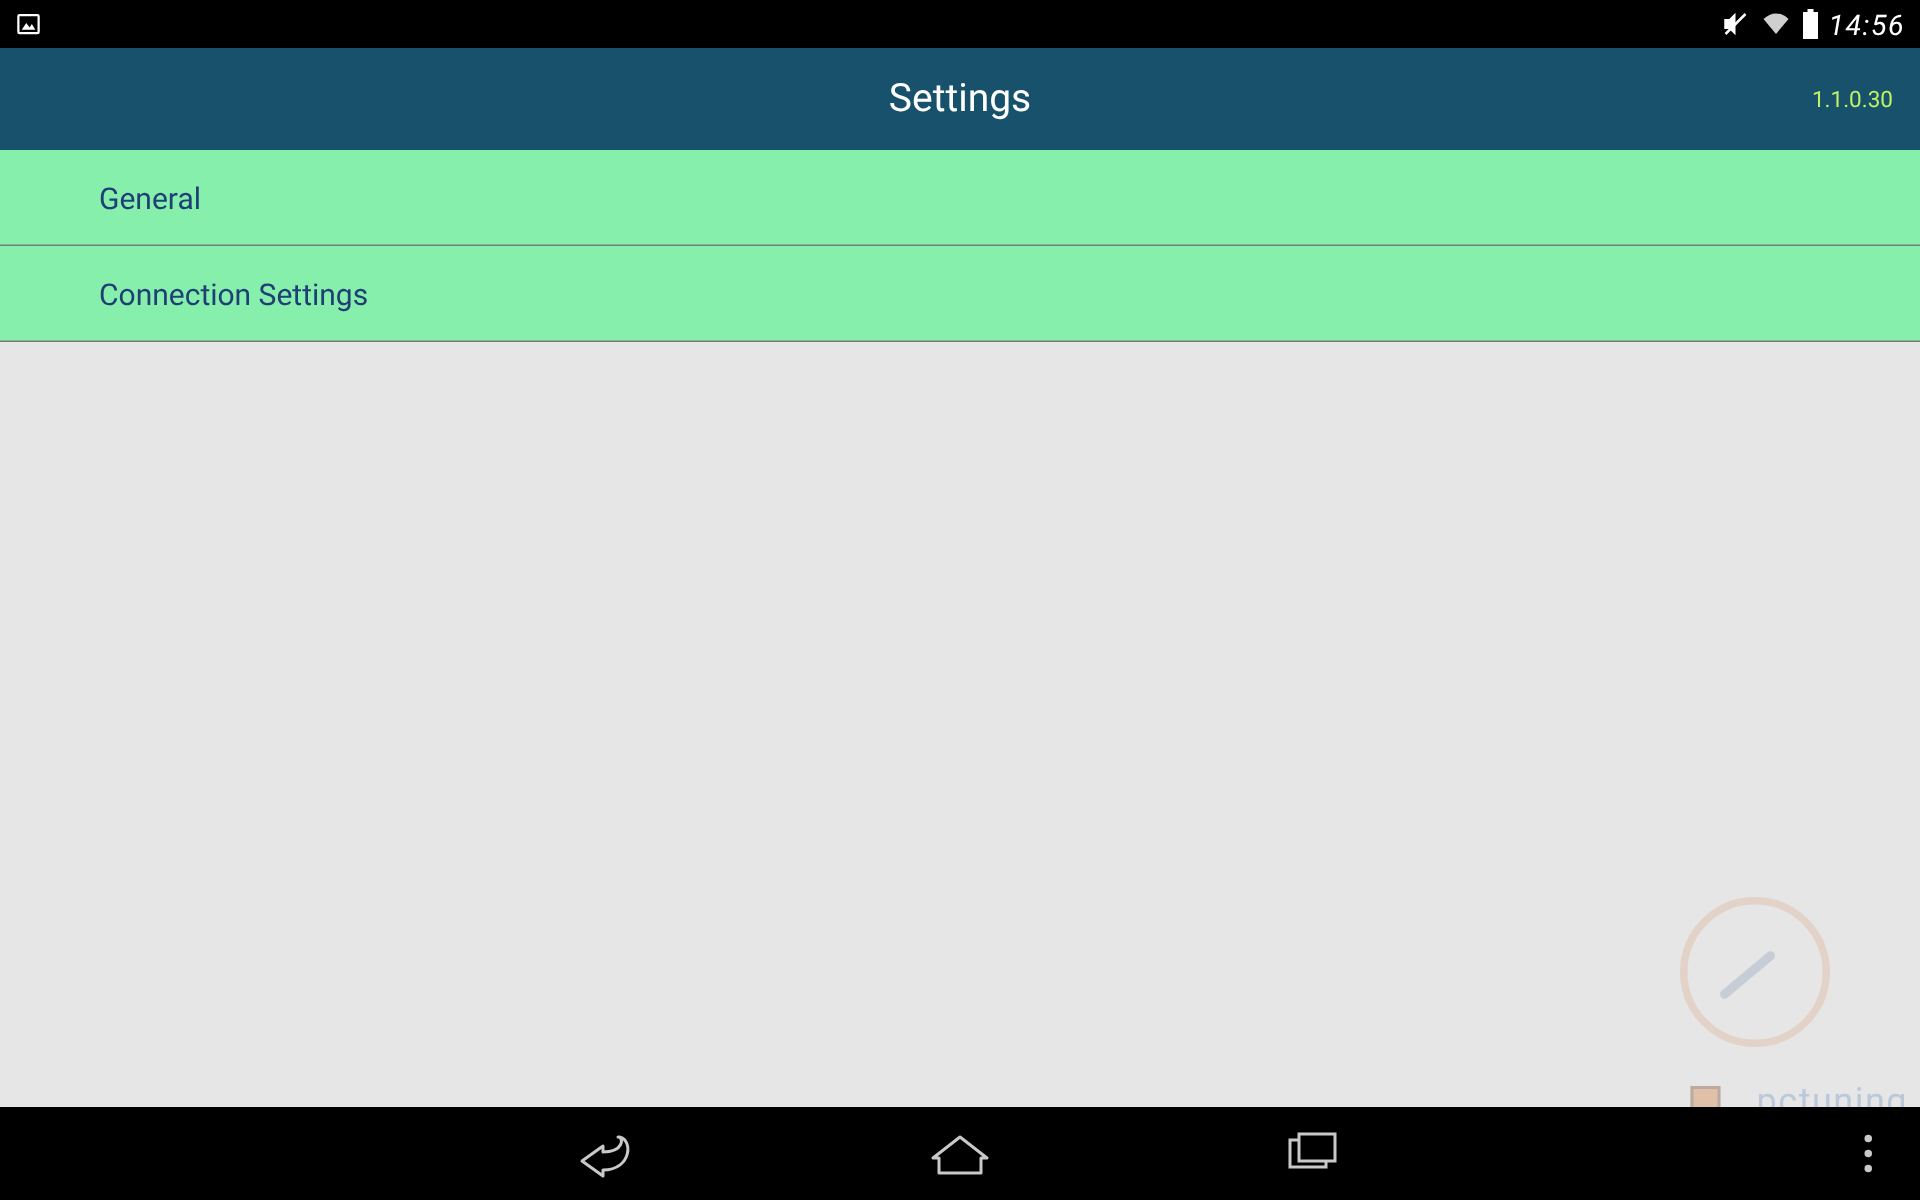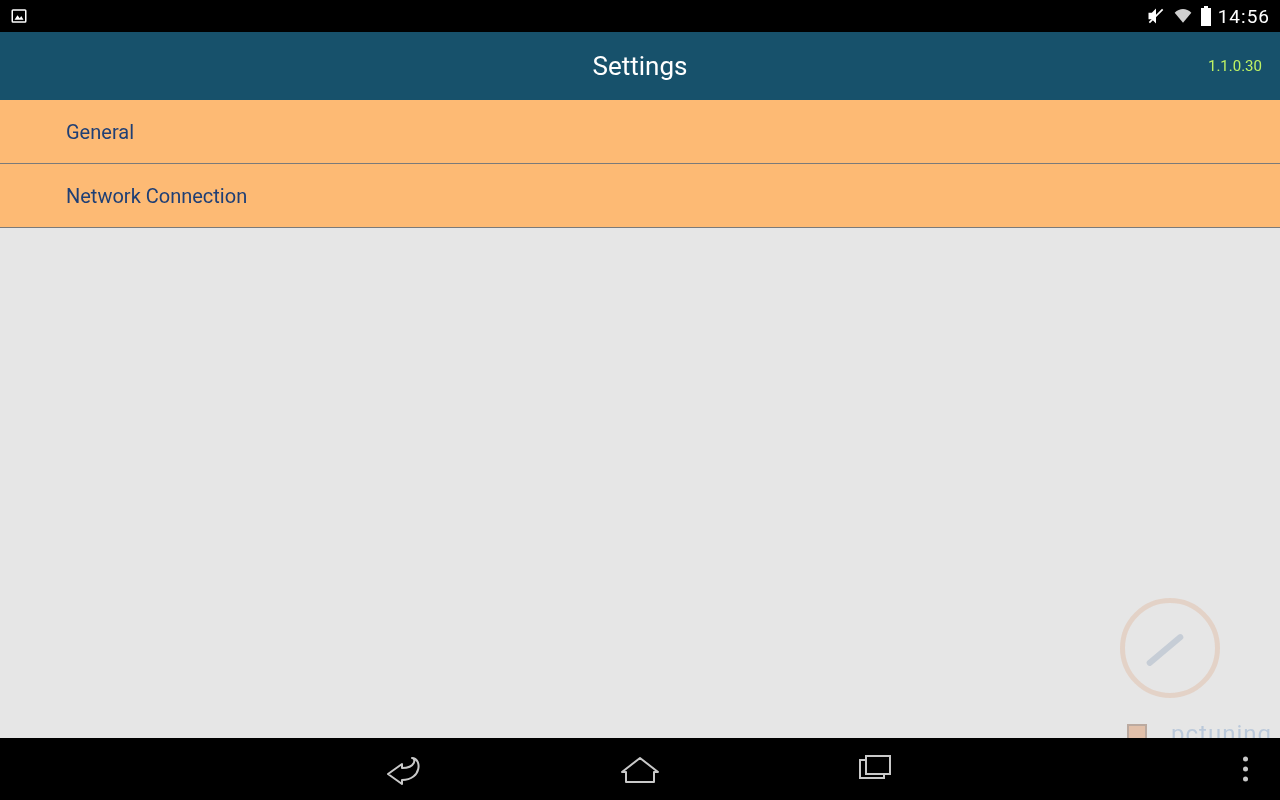--- a/index.html
+++ b/index.html
@@ -8,40 +8,41 @@
 
     
     .status-bar {
       height: 32px;
       background: #000;
       color: #fff;
       display: flex;
       align-items: center;
       justify-content: space-between;
       padding: 0 10px;
+      font-style: italic;
     }
     .status-left { display: flex; align-items: center; gap: 8px; }
     .status-right { display: flex; align-items: center; gap: 6px; }
     .clock { font-size: 19px; letter-spacing: 1px; color: #fff; }
 
     
     .title-bar {
       height: 68px;
       background: #17516b;
       color: #fff;
       display: flex;
       align-items: center;
       justify-content: center;
       position: relative;
     }
     .title-bar h1 { font-size: 26px; font-weight: 400; }
     .version { position: absolute; right: 18px; top: 50%; transform: translateY(-50%); font-size: 15px; color: #bef264; }
 
     
-    .list { background: #fdba74; }
+    .list { background: #86efac; }
     .list-item {
       height: 64px;
       display: flex;
       align-items: center;
       padding-left: 66px;
       border-bottom: 1px solid #7a7a7a;
       font-size: 20px;
       color: #1f3f75;
       cursor: pointer;
     }
@@ -113,21 +114,21 @@
 <div class="title-bar">
   <h1>Settings</h1>
   <span class="version">1.1.0.30</span>
 </div>
 
 <div class="list">
   <div class="list-item">
     <span>General</span>
   </div>
   <div class="list-item">
-    <span>Network Connection</span>
+    <span>Connection Settings</span>
   </div>
 </div>
 
 <div class="empty">
   <div class="wm-circle"></div>
   <div class="wm-needle"></div>
   <div class="watermark">
     <div class="wm-square"></div>
     <span class="wm-text">pctuning</span>
   </div>

